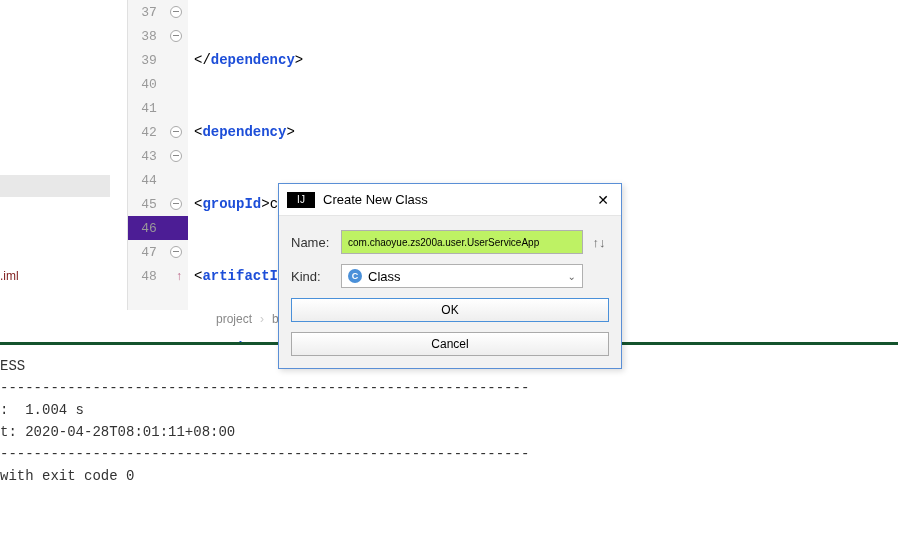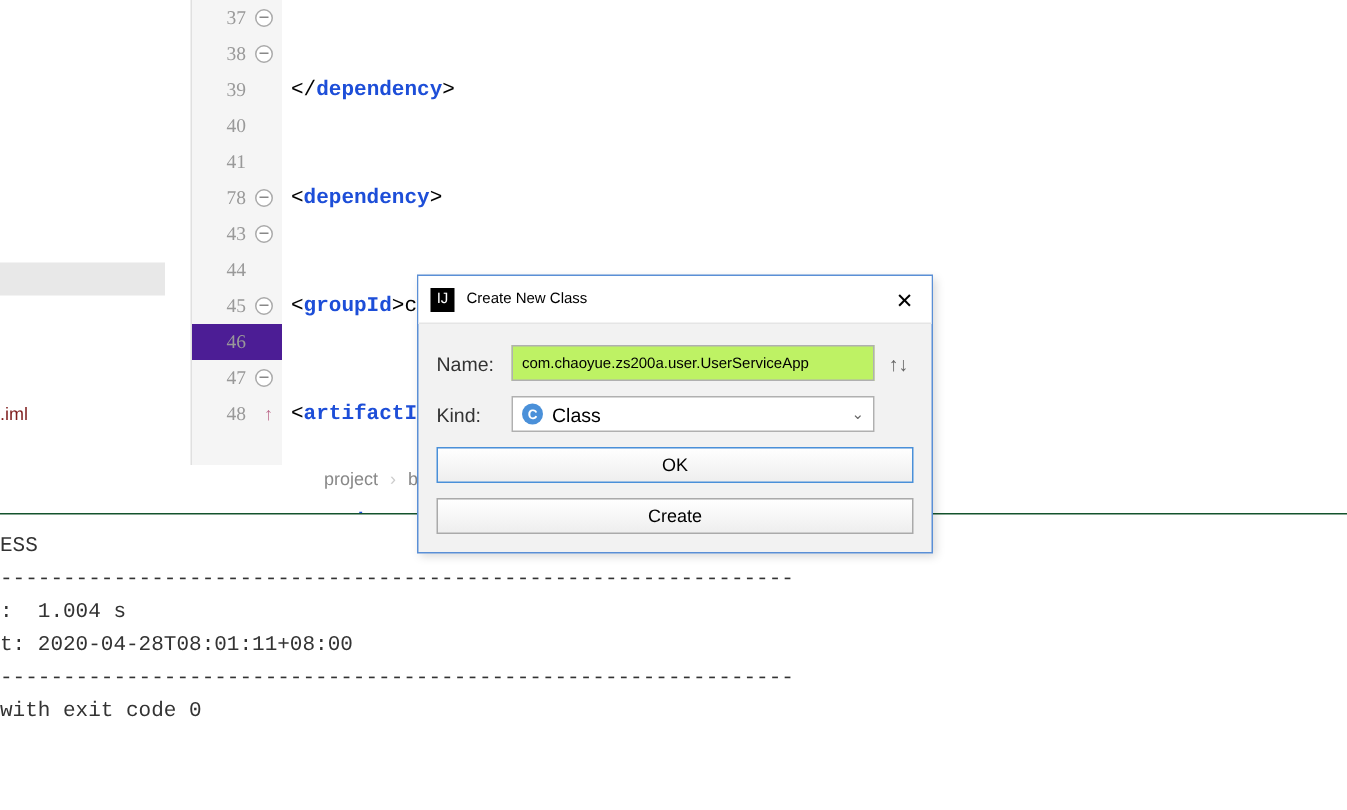--- a/index.html
+++ b/index.html
@@ -53,23 +53,23 @@
     .gutter-line {
       height: 24px;
       display: flex;
       align-items: center;
       justify-content: space-between;
       padding: 0 6px;
       position: relative;
     }
     .line-num {
       color: #999;
-      font-family: Liberation Serif, serif;
-      font-size: 13px;
-      text-align: right;
+      font-family: Liberation Mono, monospace;
+      font-size: 13px;
+      text-align: center;
       width: 30px;
     }
     .gutter-mark {
       width: 12px;
       height: 12px;
       border: 1px solid #aaa;
       border-radius: 6px;
       background: #fff;
       position: relative;
     }
@@ -115,21 +115,21 @@
     }
     .breadcrumb-sep {
       color: #ccc;
     }
     .console-area {
       position: absolute;
       top: 342px;
       left: 0;
       right: 0;
       bottom: 0;
-      border-top: 1px solid #14532d;
+      border-top: 3px solid #14532d;
       padding: 10px 0;
       font-family: "Consolas", "Courier New", monospace;
       font-size: 14px;
       line-height: 22px;
       color: #333;
       background: #fff;
     }
     .console-line {
       white-space: pre;
     }
@@ -145,34 +145,34 @@
     }
     .dialog-titlebar {
       height: 32px;
       display: flex;
       align-items: center;
       padding: 0 8px;
       background: #fff;
       border-bottom: 1px solid #e5e5e5;
     }
     .dialog-icon {
-      width: 16px;
+      width: 28px;
       height: 16px;
       background: #000;
       color: #fff;
       font-size: 10px;
       display: flex;
       align-items: center;
       justify-content: center;
       margin-right: 8px;
       font-weight: normal;
     }
     .dialog-title {
       flex: 1;
-      font-size: 10px;
+      font-size: 13px;
     }
     .dialog-close {
       width: 20px;
       height: 20px;
       display: flex;
       align-items: center;
       justify-content: center;
       font-size: 14px;
       cursor: pointer;
     }
@@ -279,21 +279,21 @@
     <div class="gutter-line">
         <span class="line-num">39</span>
       </div>
     <div class="gutter-line">
         <span class="line-num">40</span>
       </div>
     <div class="gutter-line">
         <span class="line-num">41</span>
       </div>
     <div class="gutter-line">
-        <span class="line-num">78</span>
+        <span class="line-num">42</span>
         <span class="gutter-mark"></span>
       </div>
     <div class="gutter-line">
         <span class="line-num">43</span>
         <span class="gutter-mark"></span>
       </div>
     <div class="gutter-line">
         <span class="line-num">44</span>
       </div>
     <div class="gutter-line">
@@ -362,16 +362,16 @@
       <div class="dialog-label">Kind:</div>
       <div class="dialog-select">
         <div class="dialog-select-icon">C</div>
         <span>Class</span>
         <span class="dialog-select-chevron">⌄</span>
       </div>
       <div class="dialog-updown" style="visibility:hidden">↑↓</div>
     </div>
     <div class="dialog-buttons">
       <div class="dialog-btn primary">OK</div>
-      <div class="dialog-btn">Create</div>
+      <div class="dialog-btn">Cancel</div>
     </div>
   </div>
 </div>
 
 </body></html>

